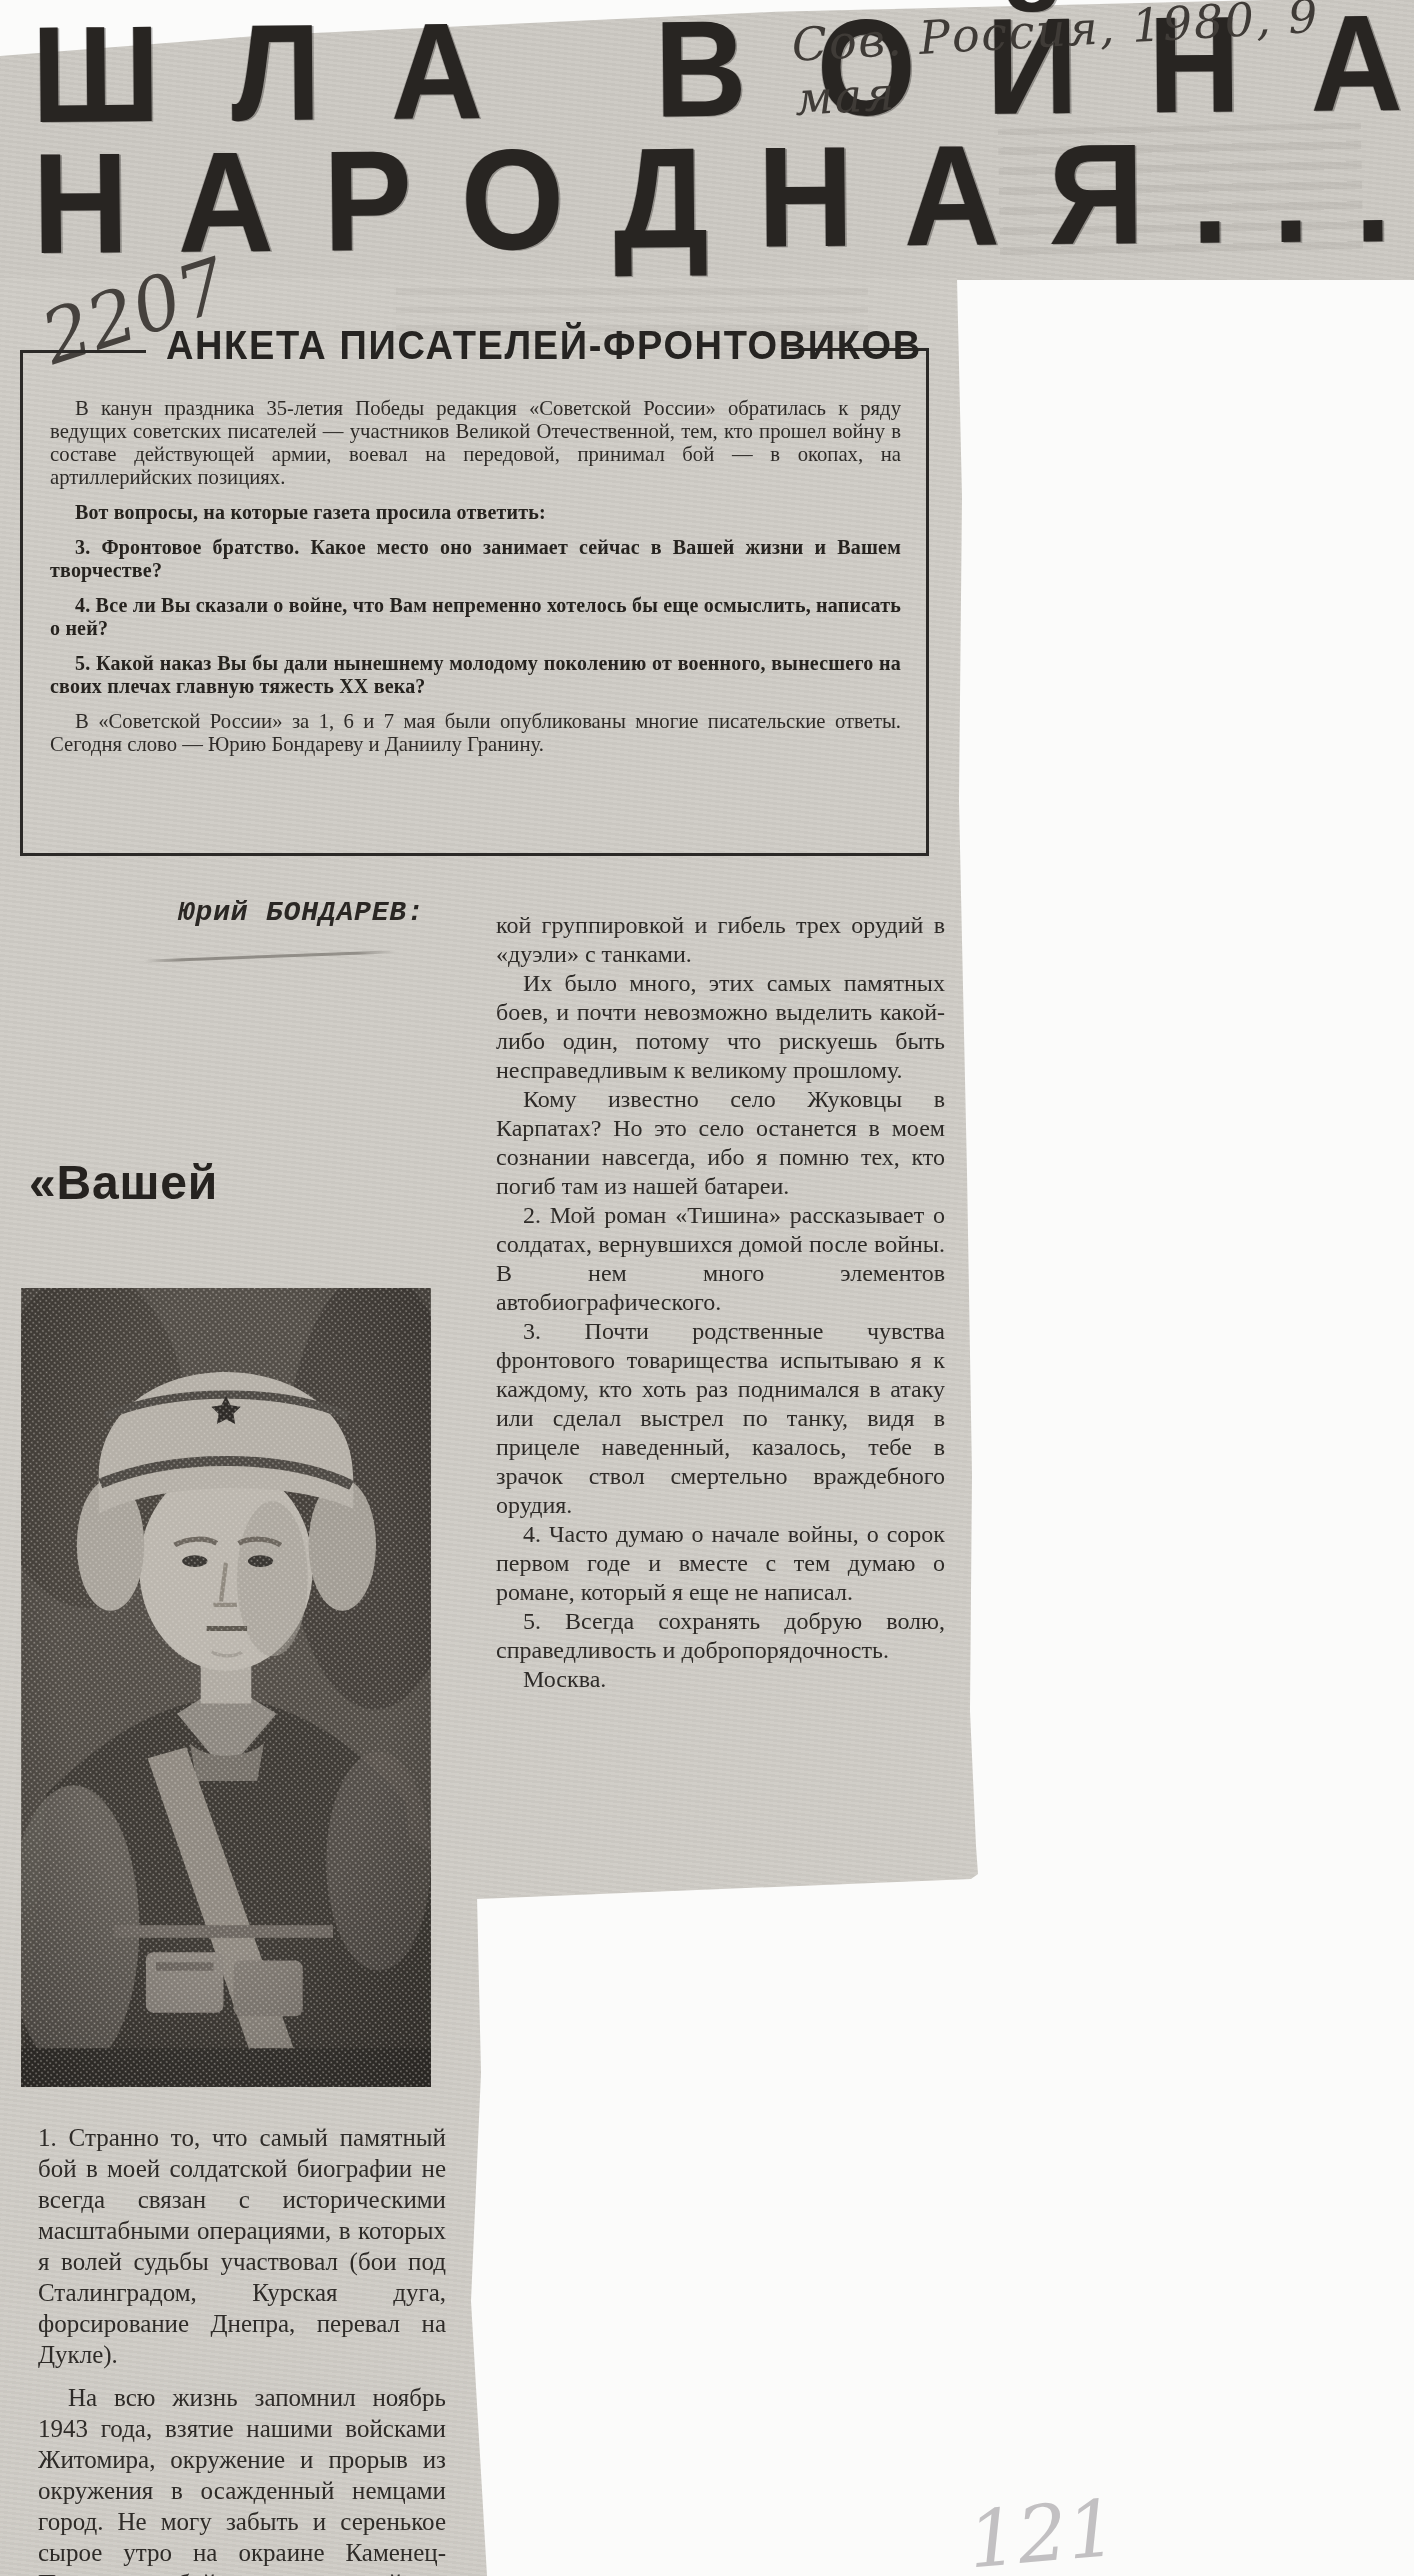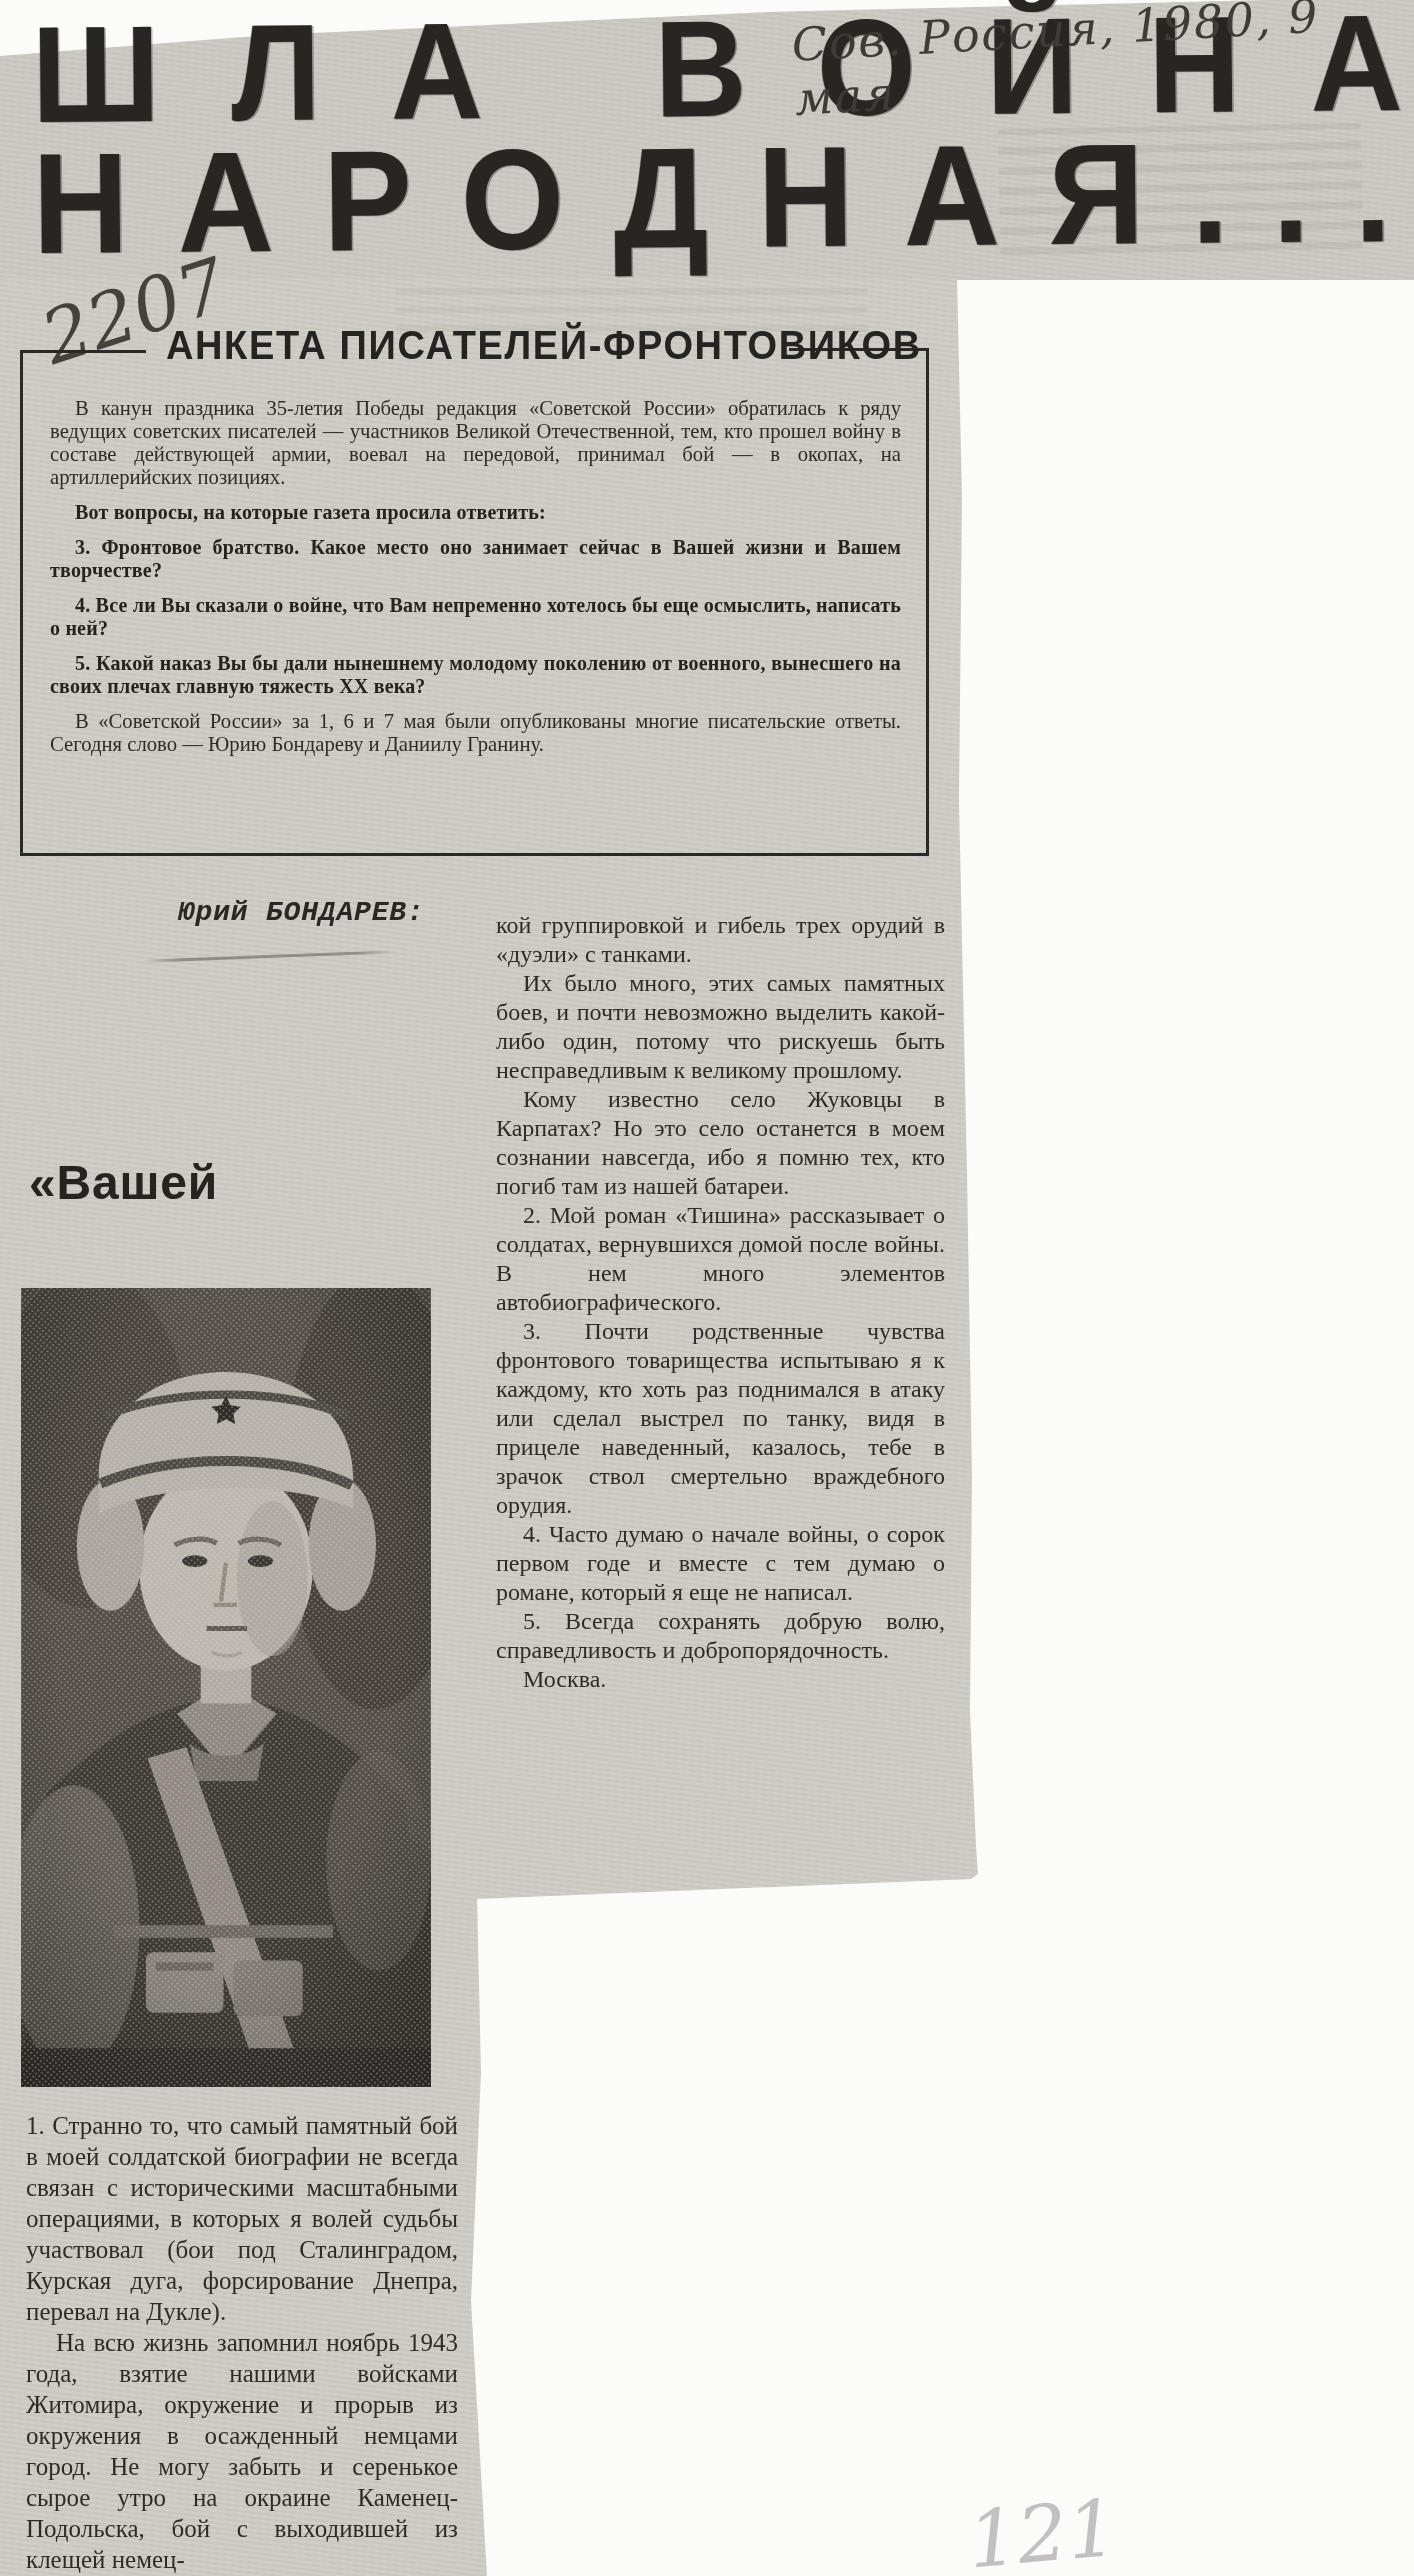--- a/index.html
+++ b/index.html
@@ -105,21 +105,21 @@
     font-weight:800;font-size:48px;line-height:79px;
     letter-spacing:0.8px;color:#262320;white-space:pre;
   }
   .photo{
     position:absolute;left:21px;top:1288px;width:410px;height:799px;
   }
   .col-left{
     position:absolute;left:26px;top:2110px;width:432px;
     font-size:25px;line-height:31px;text-align:justify;
   }
-  .col-left p{margin:0;font-family:Liberation Serif, serif;}
+  .col-left p{margin:12px;font-family:Liberation Serif, serif;}
   .col-left p + p{text-indent:30px;}
   
   .col-right{
     position:absolute;left:496px;top:895px;width:449px;
     font-size:24px;line-height:29px;text-align:justify;
   }
   .col-right p{margin:0;text-indent:27px;}
   .col-right p.no-indent{text-indent:0;margin-top:16px;}
 </style>
 </head>

